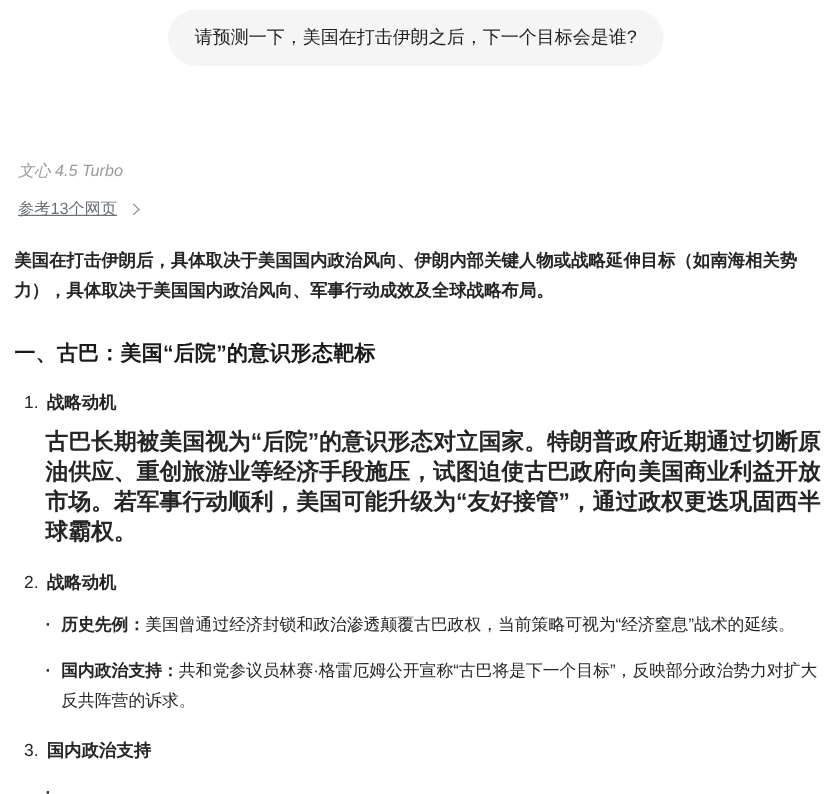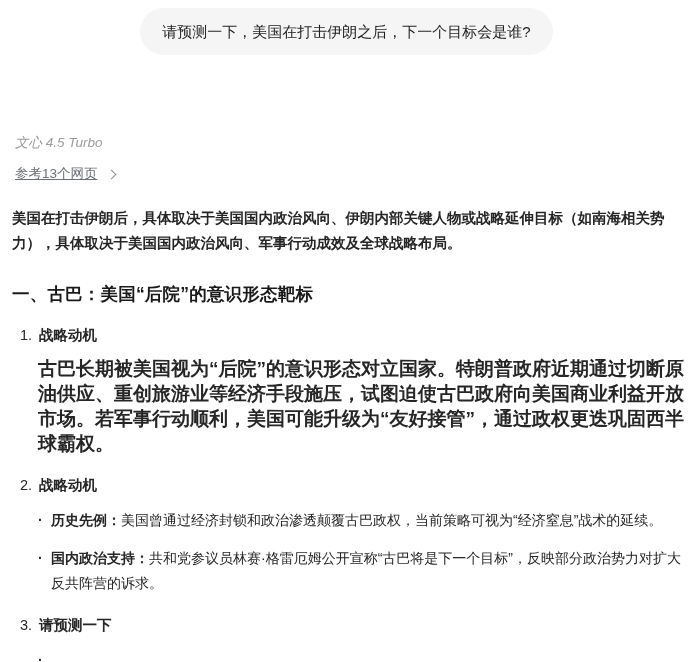--- a/index.html
+++ b/index.html
@@ -139,21 +139,21 @@
   </div>
   <div class="bullet">
     <b>历史先例：</b><span>美国曾通过经济封锁和政治渗透颠覆古巴政权，当前策略可视为“经济窒息”战术的延续。</span>
   </div>
   <div class="bullet">
     <b>国内政治支持：</b><span>共和党参议员林赛·格雷厄姆公开宣称“古巴将是下一个目标”，反映部分政治势力对扩大反共阵营的诉求。</span>
   </div>
 
   <div class="item-title">
     <span class="item-num">3.</span>
-    <span>请预测一下</span>
+    <span>国内政治支持</span>
   </div>
   <div class="bullet">
     
   </div>
 
 </div>
 
 
 
 

